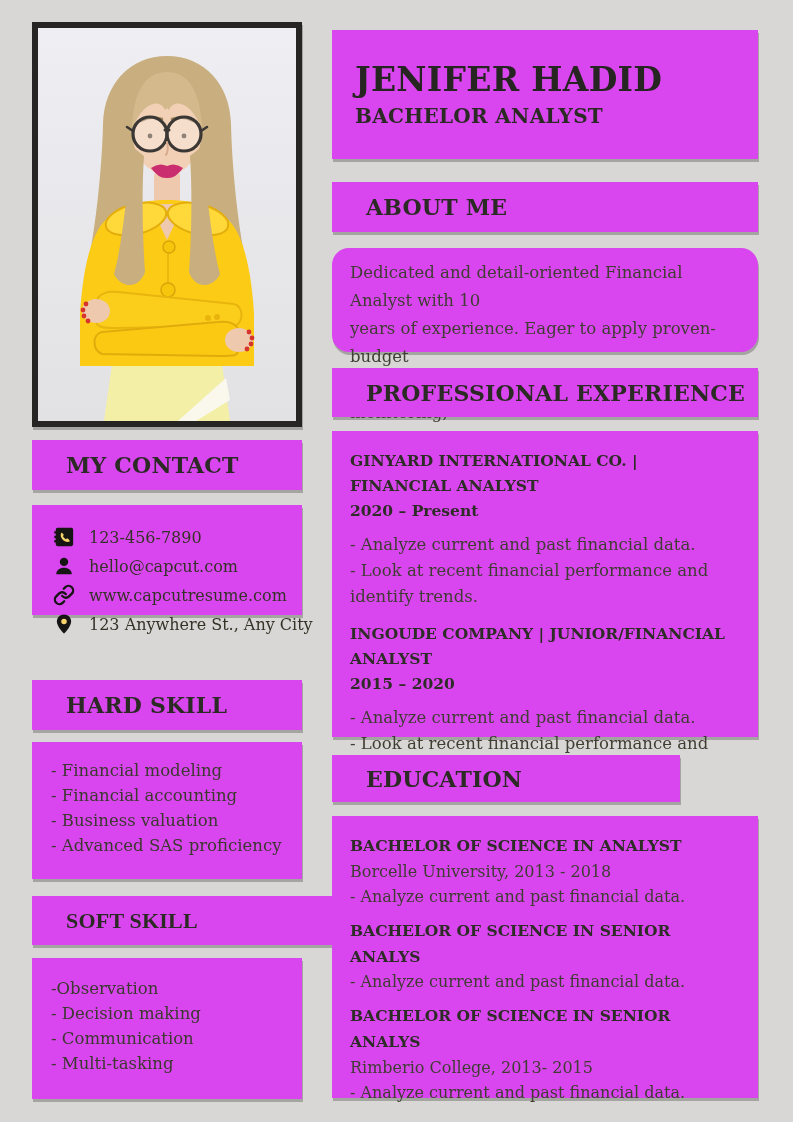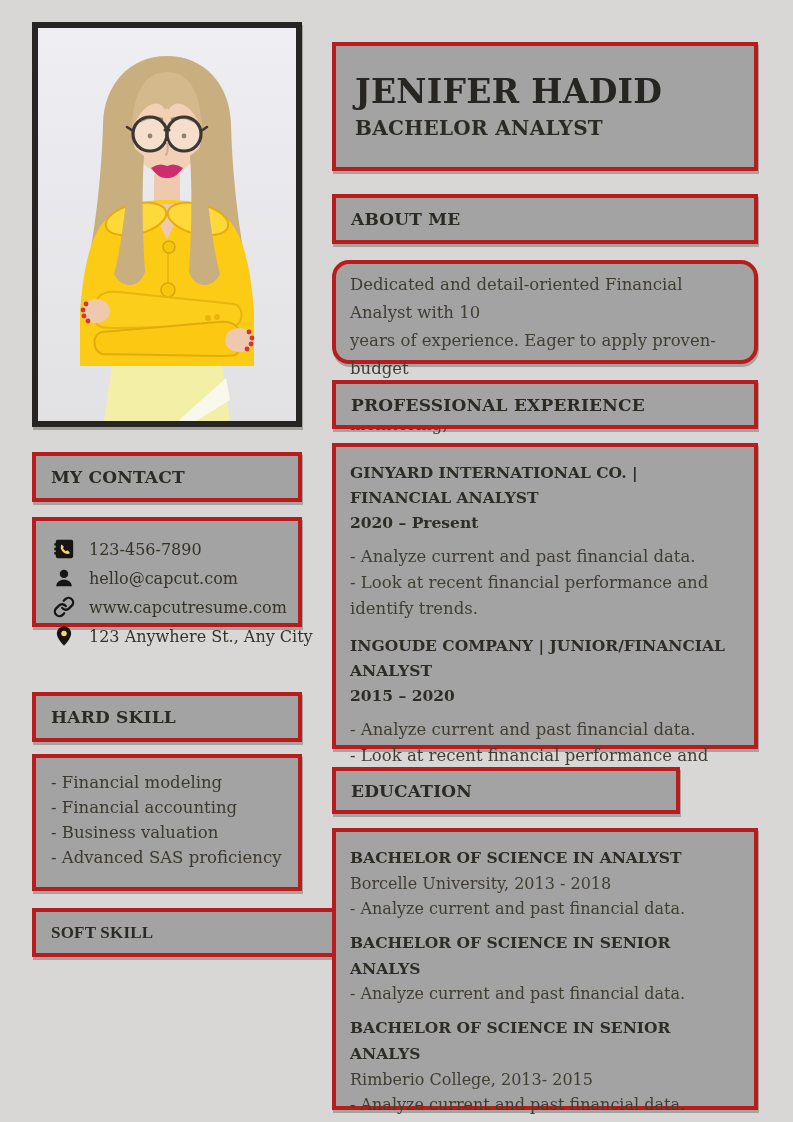--- a/index.html
+++ b/index.html
@@ -10,30 +10,29 @@
   }
   .page{
     position:relative;
     width:793px;height:1122px;
     background:#d8d7d5;
     overflow:hidden;
   }
   .abs{position:absolute;box-sizing:border-box;}
   
   .card,.hdr{
-    background:#a3a3a3;
-    border:4px solid #b91c1c;
+    background:#d946ef;
+    border:4px solid #d946ef;
     box-shadow:1px 3px 0 rgba(70,68,62,0.35);
-    margin-top:12px;
   }
   .hdr{
     display:flex;align-items:center;
-    padding-left:15px;
+    padding-left:30px;
     font-weight:bold;
-    font-size:17px;
+    font-size:22px;
     letter-spacing:0.2px;
     color:#2c2a24;
   }
   .card{color:#3e3b31;}
   
   .photo-frame{left:32px;top:22px;width:270px;height:405px;border:6px solid #262523;background:#e9e9ee;box-shadow:1px 3px 0 rgba(70,68,62,0.35);}
   .contact-hdr{left:32px;top:440px;width:270px;height:50px;}
   .contact-card{left:32px;top:505px;width:270px;height:110px;padding:17px 12px 0 15px;}
   .hard-hdr{left:32px;top:680px;width:270px;height:50px;}
   .hard-card{left:32px;top:742px;width:270px;height:137px;padding:12px 12px 0 15px;}
@@ -181,20 +180,26 @@
   <div class="abs card hard-card">
     <div class="skill-line">- Financial modeling</div>
     <div class="skill-line">- Financial accounting</div>
     <div class="skill-line">- Business valuation</div>
     <div class="skill-line">- Advanced SAS proficiency</div>
   </div>
 
   <div class="abs hdr soft-hdr">
     <span>SOFT SKILL</span>
   </div>
+  <div class="abs card soft-card">
+    <div class="skill-line">-Observation</div>
+    <div class="skill-line">- Decision making</div>
+    <div class="skill-line">- Communication</div>
+    <div class="skill-line">- Multi-tasking</div>
+  </div>
 
   <div class="abs card name-card">
     <div class="person-name">JENIFER HADID</div>
     <div class="person-title">BACHELOR ANALYST</div>
   </div>
 
   <div class="abs hdr about-hdr">
     <span>ABOUT ME</span>
   </div>
   <div class="abs card about-card">

